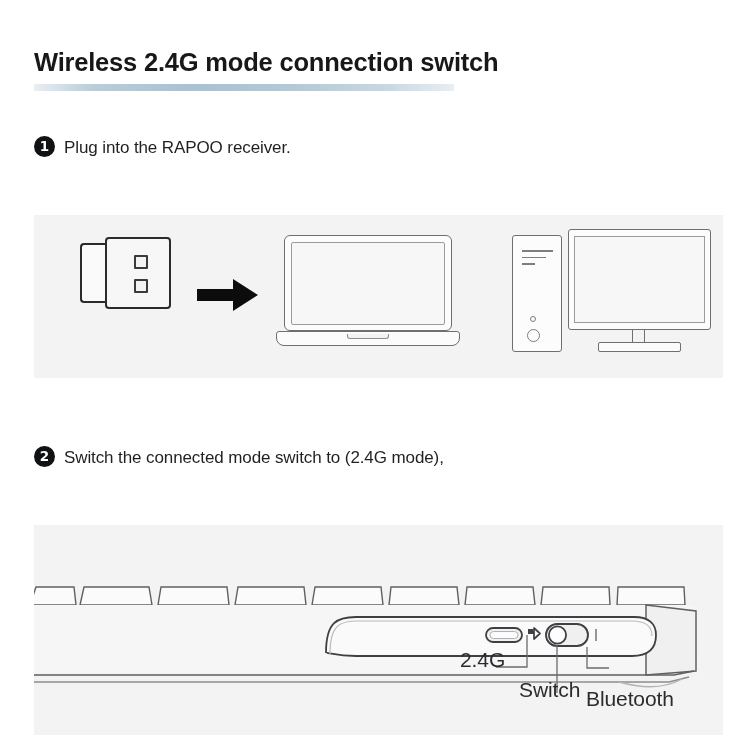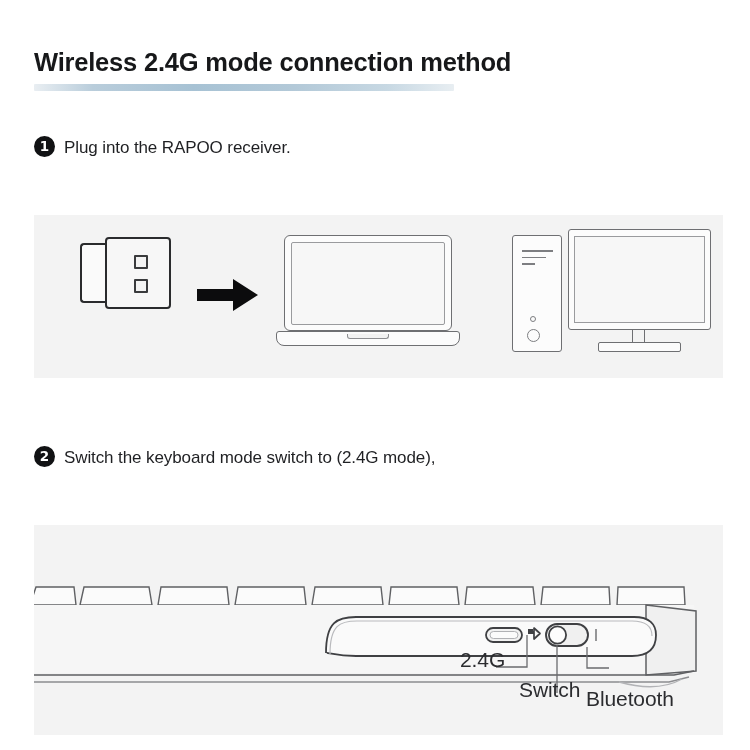--- a/index.html
+++ b/index.html
@@ -306,21 +306,21 @@
     letter-spacing: -0.1px;
     white-space: nowrap;
   }
   #label-24g      { left: 460px; top: 648px; }
   #label-closure  { left: 519px; top: 678px; }
   #label-bluetooth{ left: 586px; top: 651px; margin-top: 36px; }
 </style>
 </head>
 <body>
 
-<div id="page-title">Wireless 2.4G mode connection method</div>
+<div id="page-title">Wireless 2.4G mode connection switch</div>
 <div id="title-underline"></div>
 
 <div class="step" id="step-1">
   <div class="step-badge">1</div>
   <div class="step-text">Plug into the RAPOO receiver.</div>
 </div>
 
 <div class="panel" id="panel-devices">
 
   <div id="usb-dongle">
@@ -354,21 +354,21 @@
       <div id="monitor-screen"></div>
     </div>
     <div id="monitor-neck"></div>
     <div id="monitor-stand"></div>
   </div>
 </div>
 
 <div class="step" id="step-2">
   <div class="step-badge">2</div>
   <div class="step-text">
-    <span class="l1">Switch the keyboard mode switch to (2.4G mode),</span>
+    <span class="l1">Switch the connected mode switch to (2.4G mode),</span>
   </div>
 </div>
 
 <div class="panel" id="panel-keyboard">
   <svg id="keyboard-art" viewBox="0 0 689 210">
 
     <g fill="#fbfbfb" stroke="#5f6063" stroke-width="1.4">
       <path d="M-4 80 L2 62 L40 62 L42 80 Z"></path>
       <path d="M46 80 L50 62 L115 62 L118 80 Z"></path>
       <path d="M124 80 L127 62 L193 62 L195 80 Z"></path>

